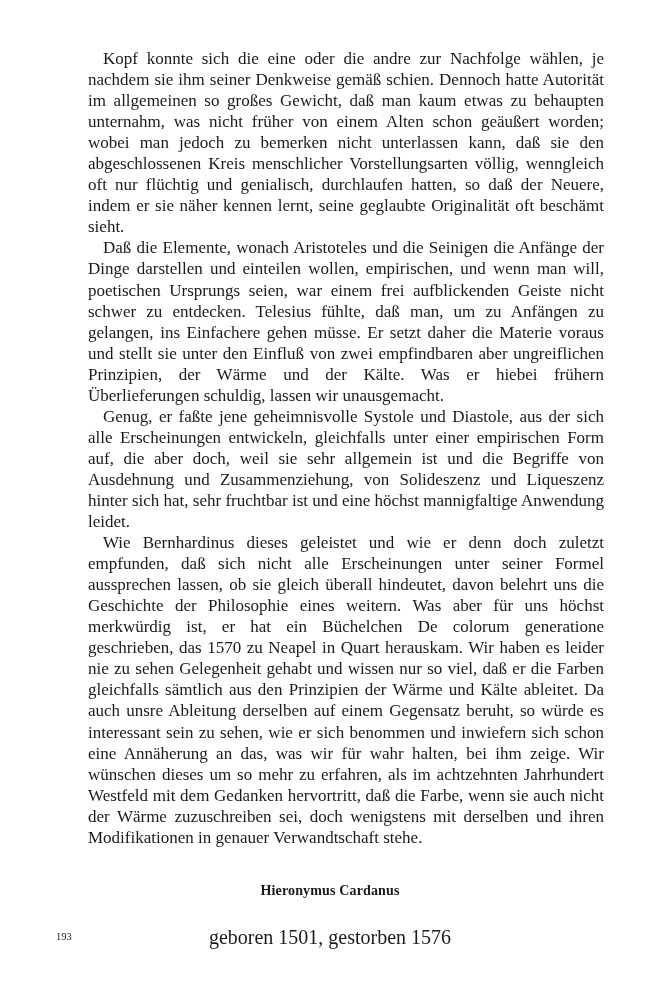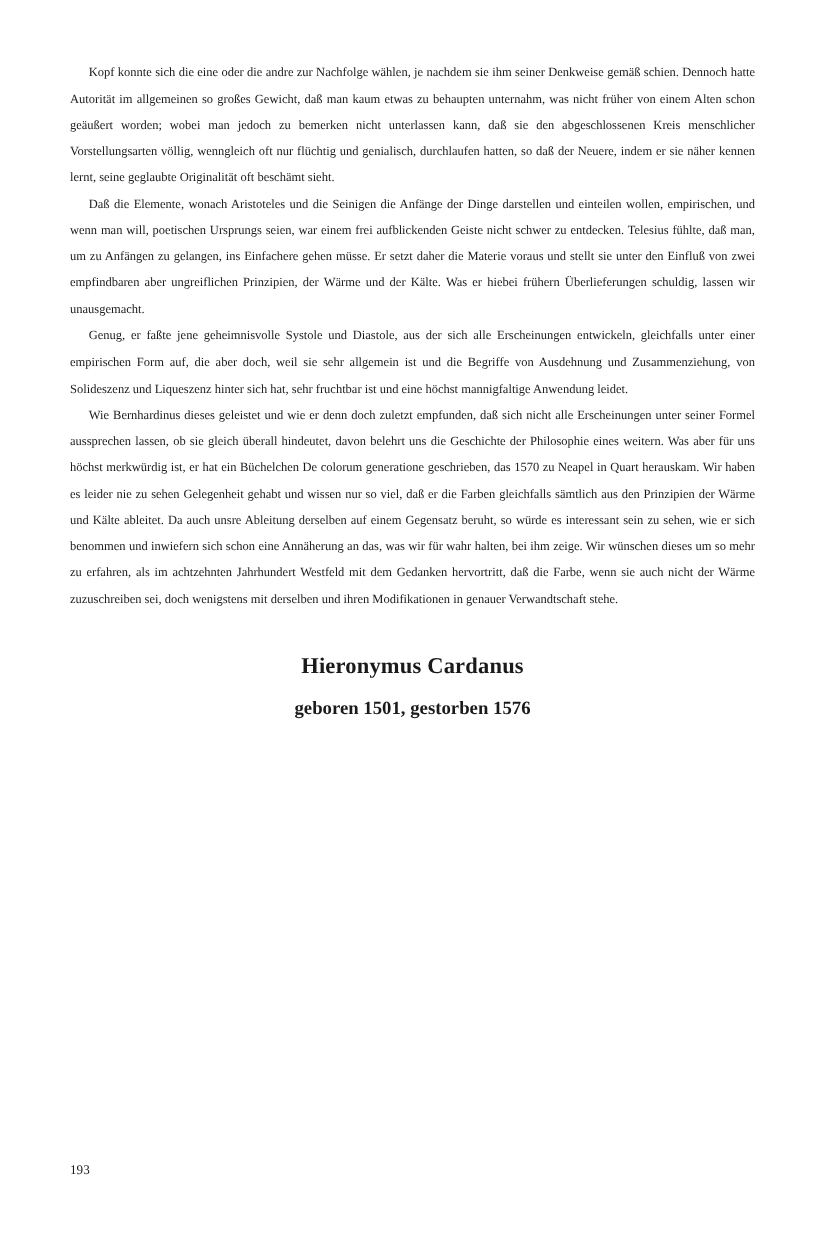--- a/index.html
+++ b/index.html
@@ -16,48 +16,49 @@
     -webkit-font-smoothing: antialiased;
   }
   .page {
     position: absolute;
     left: 56px;
     top: 48px;
     width: 548px;
     height: 900px;
   }
   .body-text {
-    font-size: 10px;
+    font-size: 17px;
     line-height: 21.05px;
     text-align: justify;
     text-justify: inter-word;
     hyphens: manual;
+    margin-left: 32px;
   }
   .body-text p {
     margin: 0;
     text-indent: 15px;
   }
   .body-text p.no-indent {
     text-indent: 0;
   }
   .heading-block {
     text-align: center;
     margin-top: 32px;
     margin-bottom: 28px;
   }
   .heading-title {
-    font-size: 18px;
+    font-size: 14px;
     font-weight: bold;
     line-height: 21px;
     letter-spacing: 0.15px;
-    margin: 0;
+    margin: 12px;
   }
   .heading-sub {
-    font-size: 15px;
-    font-weight: bold;
+    font-size: 20px;
+    font-weight: normal;
     line-height: 21px;
     margin: 0;
     padding-top: 14px;
   }
   .closing-para {
     margin-top: 0;
   }
   .folio {
     position: absolute;
     left: 56px;

